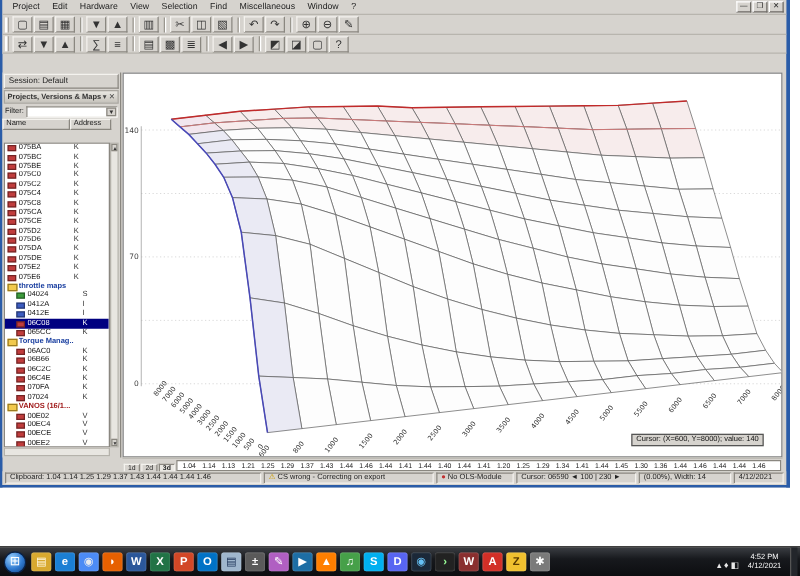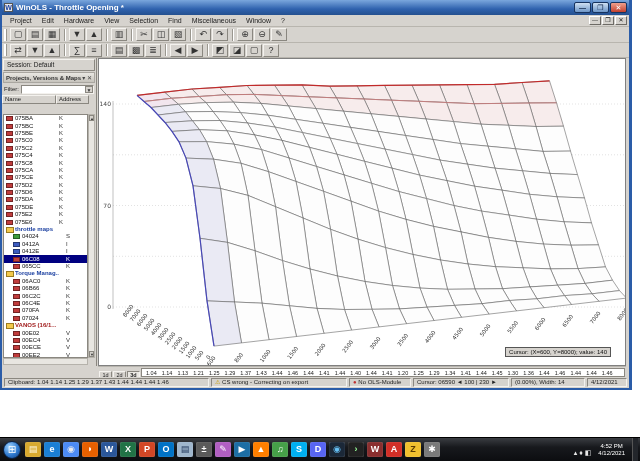--- a/index.html
+++ b/index.html
@@ -87,29 +87,20 @@
         text-align:center;font-weight:bold;box-shadow:inset 0 0 1px rgba(255,255,255,.5);}
   #tray{margin-left:auto;display:flex;align-items:center;gap:3px;padding-right:2px;}
   .trayico{color:#e8e8e8;font-size:7px;}
   #clock{color:#fff;font-size:6px;line-height:7px;text-align:center;padding:0 4px;}
   #showdesk{width:6px;height:24px;background:#23262b;border-left:1px solid #555;}
 </style>
 </head>
 <body>
 
 <div id="app">
-  <div class="titlebar">
-    <div class="appicon">W</div>
-    <span>WinOLS - Throttle Opening *</span>
-    <div class="winbtns">
-      <div class="winbtn">—</div>
-      <div class="winbtn">❒</div>
-      <div class="winbtn close">✕</div>
-    </div>
-  </div>
   <div class="menubar" id="menubar">
       <span class="menuitem">Project</span>
       <span class="menuitem">Edit</span>
       <span class="menuitem">Hardware</span>
       <span class="menuitem">View</span>
       <span class="menuitem">Selection</span>
       <span class="menuitem">Find</span>
       <span class="menuitem">Miscellaneous</span>
       <span class="menuitem">Window</span>
       <span class="menuitem">?</span>

